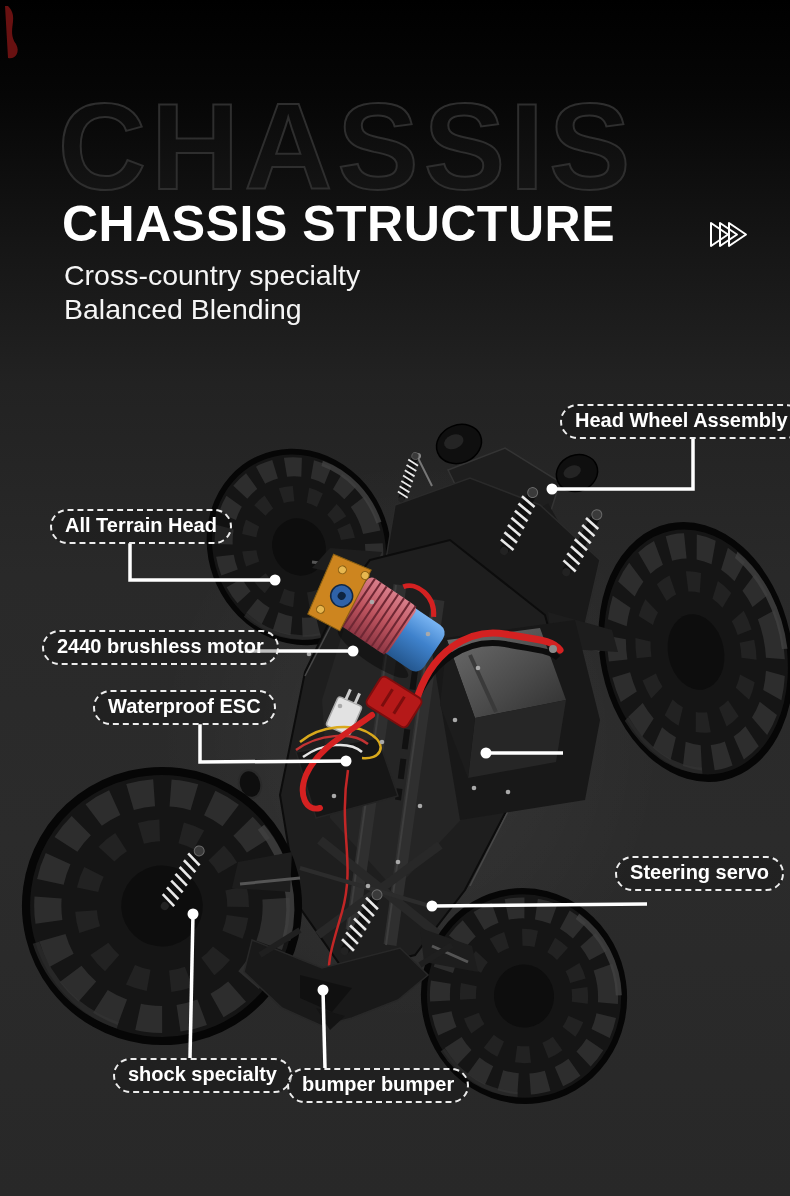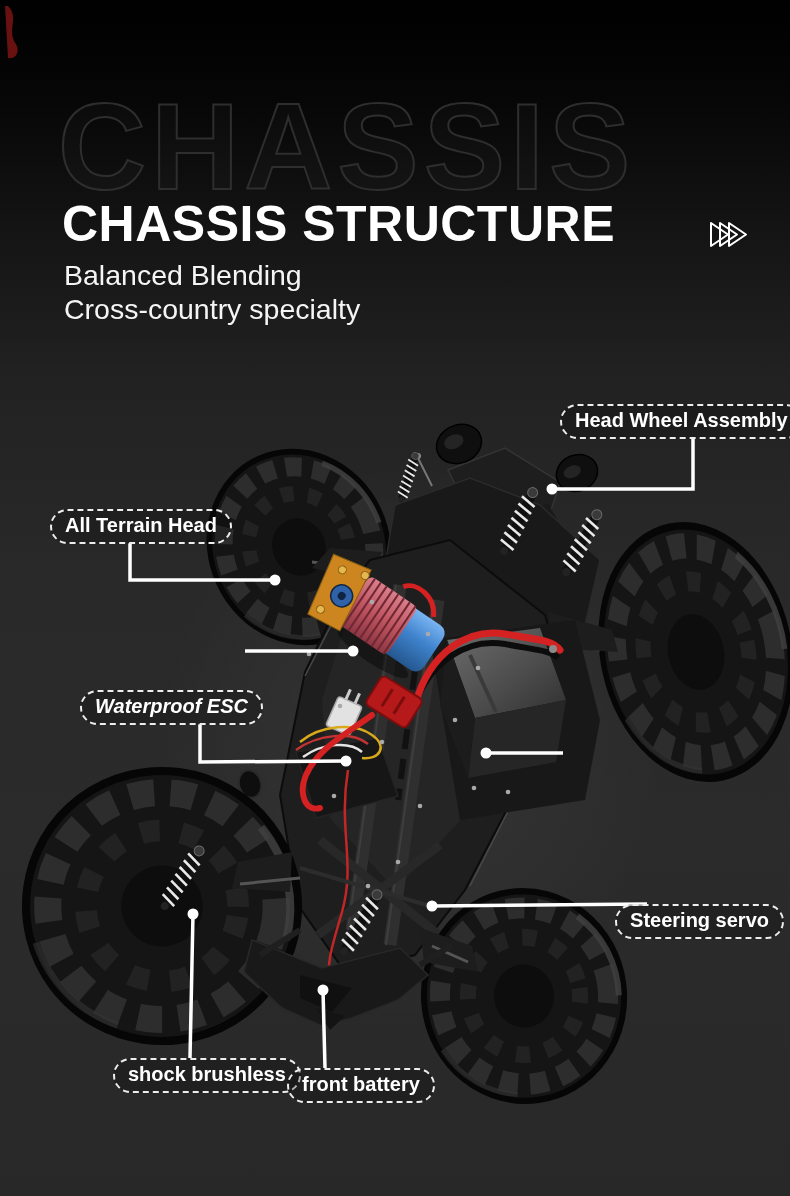--- a/index.html
+++ b/index.html
@@ -52,22 +52,22 @@
   <div class="ghost-title">CHASSIS</div>
   <h1 class="main-title">CHASSIS STRUCTURE</h1>
   <svg class="arrow-icon" width="42" height="28">
     <g fill="none" stroke="#ffffff" stroke-width="2" stroke-linejoin="round">
       <path d="M1 2 L18 13.5 L1 25 Z"></path>
       <path d="M10 2 L27 13.5 L10 25 Z"></path>
       <path d="M19 2 L36 13.5 L19 25 Z"></path>
     </g>
   </svg>
   <div class="subtitle">
+    <div>Cross-country specialty</div>
     <div>Balanced Blending</div>
-    <div>Cross-country specialty</div>
   </div>
 
   <svg class="illustration" width="790" height="790" viewBox="0 380 790 790" xmlns="http://www.w3.org/2000/svg" xmlns:xlink="http://www.w3.org/1999/xlink">
     <defs>
       <g id="tireUnit">
         <circle r="50" fill="#151515"></circle>
         <circle r="50" fill="none" stroke="#060606" stroke-width="3"></circle>
         <circle r="42" fill="none" stroke="#2d2d2d" stroke-width="10" stroke-dasharray="9 6"></circle>
         <circle r="28" fill="none" stroke="#222222" stroke-width="8" stroke-dasharray="7 8"></circle>
         <circle r="15" fill="#0d0d0d"></circle>
@@ -273,18 +273,19 @@
       <circle cx="346" cy="761" r="5.5"></circle>
       <circle cx="486" cy="753" r="5.5"></circle>
       <circle cx="432" cy="906" r="5.5"></circle>
       <circle cx="193" cy="914" r="5.5"></circle>
       <circle cx="323" cy="990" r="5.5"></circle>
     </g>
   </svg>
 
   <div class="callout" style="left:560px;top:404px;">Head Wheel Assembly</div>
   <div class="callout" style="left:50px;top:509px;">All Terrain Head</div>
-  <div class="callout" style="left:80px;top:690px;font-style:italic;">Waterproof ESC</div>
-  <div class="callout" style="right:6px;top:904px;">Steering servo</div>
-  <div class="callout" style="left:113px;top:1058px;">shock brushless</div>
-  <div class="callout" style="left:287px;top:1068px;">front battery</div>
+  <div class="callout" style="left:42px;top:630px;">2440 brushless motor</div>
+  <div class="callout" style="left:93px;top:690px;">Waterproof ESC</div>
+  <div class="callout" style="right:6px;top:856px;">Steering servo</div>
+  <div class="callout" style="left:113px;top:1058px;">shock specialty</div>
+  <div class="callout" style="left:287px;top:1068px;">bumper bumper</div>
 
 </div>
 
 </body></html>

